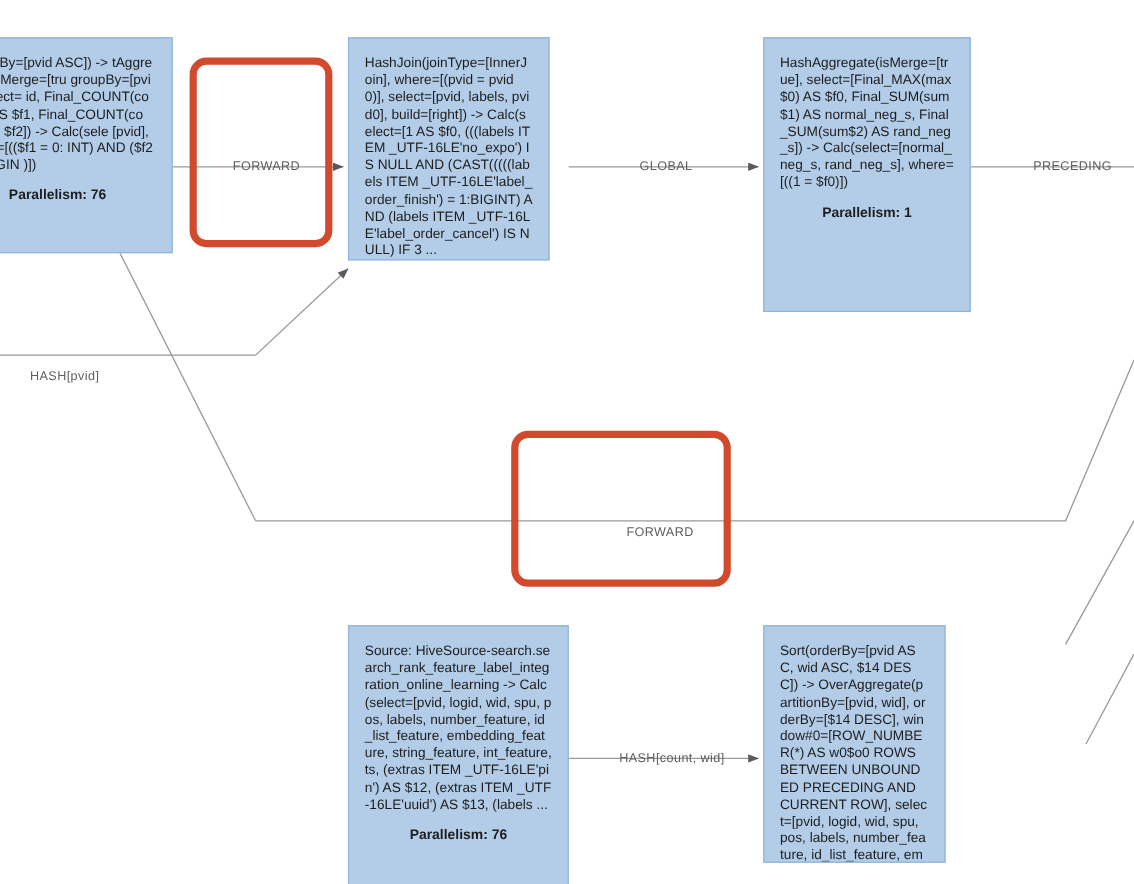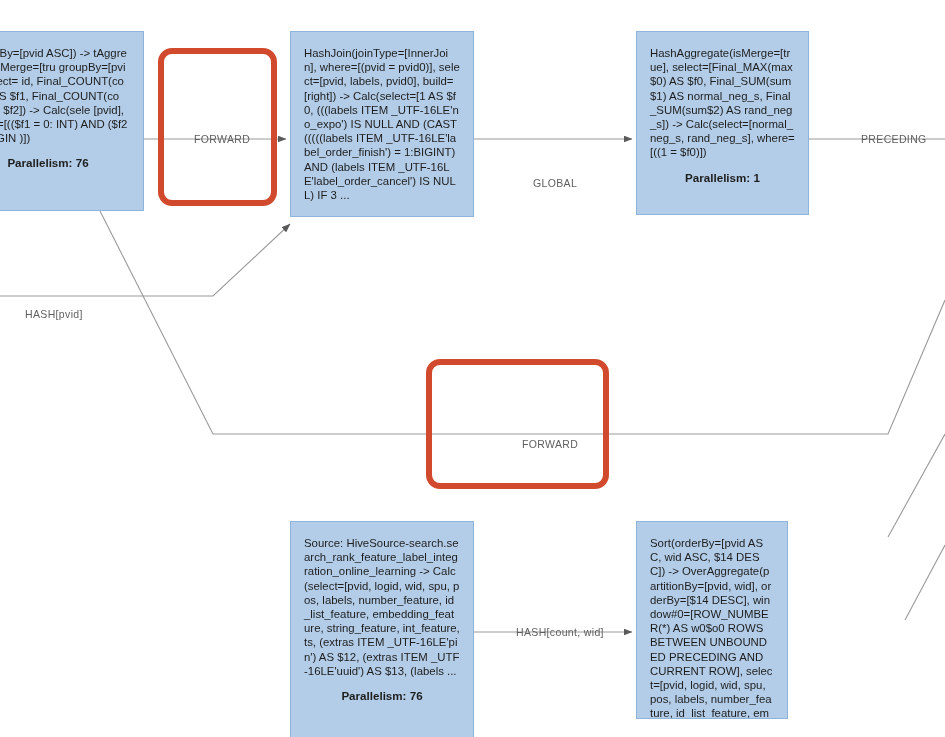--- a/index.html
+++ b/index.html
@@ -108,47 +108,47 @@
     <path class="edge-path" d="M 905 620 L 945 545"></path>
 
     <path class="edge-path" d="M 474 632 L 632 632" marker-end="url(#arrowhead)"></path>
   </svg>
 
   <div class="node" style="left:-48px; top:31px; width:192px; height:180px;">
     <span class="body">t(orderBy=[pvid ASC]) -&gt; tAggregate(isMerge=[tru groupBy=[pvid], select= id, Final_COUNT(count ) AS $f1, Final_COUNT(co $1) AS $f2]) -&gt; Calc(sele [pvid], where=[(($f1 = 0: INT) AND ($f2 = 0:BIGIN )])</span>
     <span class="parallelism">Parallelism: 76</span>
   </div>
 
-  <div class="node" style="left:290px; top:31px; width:184px; height:186px;">
+  <div class="node" style="left:290px; top:31px; width:168px; height:186px;">
     <span class="body">HashJoin(joinType=[InnerJoin], where=[(pvid = pvid0)], select=[pvid, labels, pvid0], build=[right]) -&gt; Calc(select=[1 AS $f0, (((labels ITEM _UTF-16LE'no_expo') IS NULL AND (CAST(((((labels ITEM _UTF-16LE'label_order_finish') = 1:BIGINT) AND (labels ITEM _UTF-16LE'label_order_cancel') IS NULL) IF 3 ...</span>
     <span class="parallelism">Parallelism: 76</span>
   </div>
 
-  <div class="node" style="left:636px; top:31px; width:173px; height:184px;">
+  <div class="node" style="left:636px; top:31px; width:173px; height:229px;">
     <span class="body">HashAggregate(isMerge=[true], select=[Final_MAX(max$0) AS $f0, Final_SUM(sum$1) AS normal_neg_s, Final_SUM(sum$2) AS rand_neg_s]) -&gt; Calc(select=[normal_neg_s, rand_neg_s], where=[((1 = $f0)])</span>
     <span class="parallelism">Parallelism: 1</span>
   </div>
 
   <div class="node" style="left:290px; top:521px; width:184px; height:220px;">
     <span class="body">Source: HiveSource-search.search_rank_feature_label_integration_online_learning -&gt; Calc(select=[pvid, logid, wid, spu, pos, labels, number_feature, id_list_feature, embedding_feature, string_feature, int_feature, ts, (extras ITEM _UTF-16LE'pin') AS $12, (extras ITEM _UTF-16LE'uuid') AS $13, (labels ...</span>
     <span class="parallelism">Parallelism: 76</span>
   </div>
 
   <div class="node" style="left:636px; top:521px; width:152px; height:198px;">
     <span class="body">Sort(orderBy=[pvid ASC, wid ASC, $14 DESC]) -&gt; OverAggregate(partitionBy=[pvid, wid], orderBy=[$14 DESC], window#0=[ROW_NUMBER(*) AS w0$o0 ROWS BETWEEN UNBOUNDED PRECEDING AND CURRENT ROW], select=[pvid, logid, wid, spu, pos, labels, number_feature, id_list_feature, embedding_feature, string_feature...</span>
 
   </div>
 
   <div class="highlight-box" style="left:158px; top:48px; width:119px; height:158px;"></div>
 
   <div class="highlight-box" style="left:426px; top:359px; width:183px; height:130px;"></div>
 
   <div class="edge-label" style="left:194px; top:133px;">FORWARD</div>
 
-  <div class="edge-label" style="left:533px; top:133px;margin-top:44px;">GLOBAL</div>
+  <div class="edge-label" style="left:533px; top:133px;">GLOBAL</div>
 
   <div class="edge-label" style="left:861px; top:133px;">PRECEDING</div>
 
   <div class="edge-label" style="left:25px; top:308px;">HASH[pvid]</div>
 
   <div class="edge-label" style="left:522px; top:438px;">FORWARD</div>
 
   <div class="edge-label" style="left:516px; top:626px;">HASH[count, wid]</div>
 
 </div>

